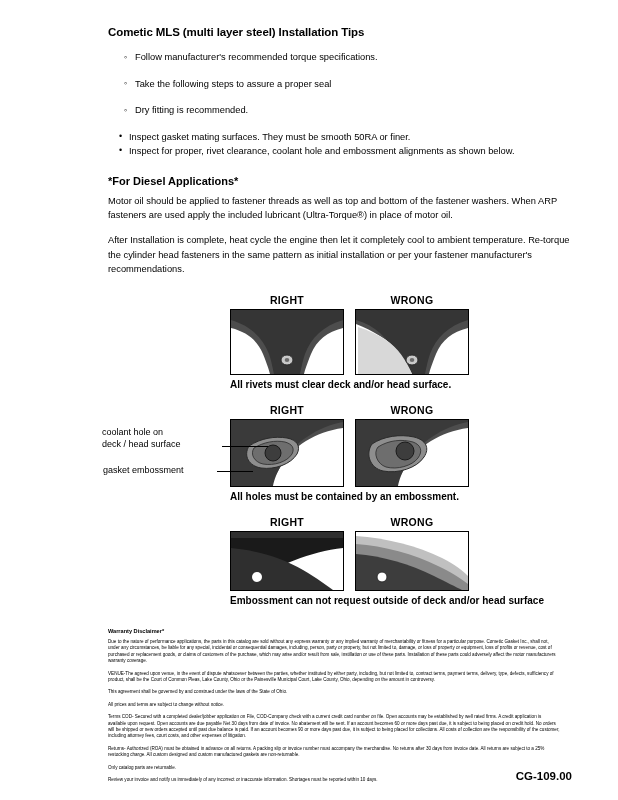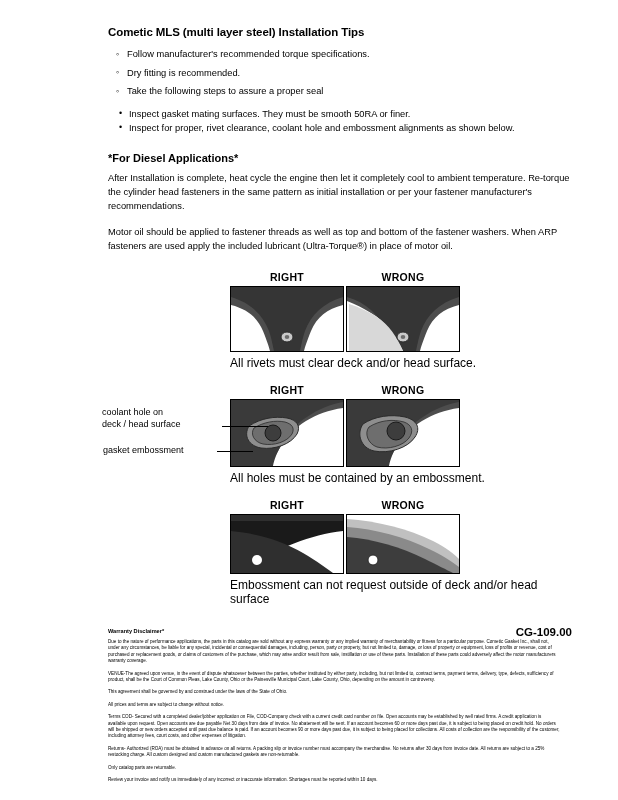--- a/index.html
+++ b/index.html
@@ -10,41 +10,41 @@
     width: 618px;
     height: 800px;
     background: #ffffff;
     font-family: "Liberation Sans", sans-serif;
     color: #000000;
     overflow: hidden;
   }
   .page {
     position: relative;
     width: 618px;
-    height: 656px;
+    height: 800px;
     box-sizing: border-box;
     padding: 26px 40px 4px 108px;
   }
   h1.title {
     font-size: 11.5px;
     font-weight: bold;
     margin: 0 0 9px 0;
     letter-spacing: -0.1px;
   }
   .bullets {
     margin: 0 0 0 4px;
     padding: 0;
     list-style: none;
   }
   .bullets > li {
     position: relative;
     font-size: 9.3px;
     line-height: 14.6px;
     padding-left: 11px;
-    margin: 4px;
+    margin: 12px;
   }
   .bullets > li::before {
     content: "\25E6";
     position: absolute;
     left: 0;
     top: -0.5px;
     font-size: 9px;
   }
   .subbullets {
     margin: 8px 0 0 11px;
@@ -76,42 +76,43 @@
   }
   p.body.last { margin-bottom: 0; }
 
   
   .figures {
     margin-top: 18px;
     margin-left: 122px;
   }
   .fig-row {
     display: flex;
-    gap: 2px;
+    gap: 11px;
   }
   .fig-col {
     width: 114px;
   }
   .fig-label {
     text-align: center;
     font-size: 10.5px;
     font-weight: bold;
     margin-bottom: 3px;
     letter-spacing: 0.3px;
   }
   .fig-box {
     border: 1px solid #000;
     background: #fff;
     position: relative;
     overflow: hidden;
   }
   .fig-box svg { display: block; }
   .fig-caption {
-    font-size: 12px;
+    font-size: 10px;
     margin: 4px 0 0 0;
+    font-weight: bold;
   }
 
   
   .callouts {
     position: relative;
   }
   .callout {
     position: absolute;
     font-size: 9px;
     line-height: 12px;
@@ -151,31 +152,31 @@
 </style>
 </head>
 <body>
 
 <div class="page">
 
   <h1 class="title">Cometic MLS (multi layer steel) Installation Tips</h1>
 
   <ul class="bullets">
     <li>Follow manufacturer's recommended torque specifications.</li>
+    <li>Take the following steps to assure a proper seal</li>
     <li>Dry fitting is recommended.</li>
-    <li>Take the following steps to assure a proper seal</li>
   </ul>
   <ul class="subbullets">
     <li>Inspect gasket mating surfaces.  They must be smooth 50RA or finer.</li>
     <li>Inspect for proper, rivet clearance, coolant hole and embossment alignments as shown below.</li>
   </ul>
 
   <h2 class="subtitle">*For Diesel Applications*</h2>
+  <p class="body">Motor oil should be applied to fastener threads as well as top and bottom of the fastener washers. When ARP fasteners are used apply the included lubricant (Ultra-Torque®) in place of motor oil.</p>
   <p class="body">After Installation is complete, heat cycle the engine then let it completely cool to ambient temperature. Re-torque the cylinder head fasteners in the same pattern as initial installation or per your fastener manufacturer's recommendations.</p>
-  <p class="body">Motor oil should be applied to fastener threads as well as top and bottom of the fastener washers. When ARP fasteners are used apply the included lubricant (Ultra-Torque®) in place of motor oil.</p>
 
   <div class="figures">
 
     <div class="fig-row">
       <div class="fig-col">
         <div class="fig-label">RIGHT</div>
         <div class="fig-box">
           <svg viewBox="0 0 112 64" width="112" height="64">
             <rect x="0" y="0" width="112" height="64" fill="#ffffff"></rect>
             <path d="M0,0 L112,0 L112,18 C96,22 86,30 80,44 C76,54 74,60 73,64 L39,64 C38,60 36,54 32,44 C26,30 16,22 0,18 Z" fill="#4d4d4d"></path>

